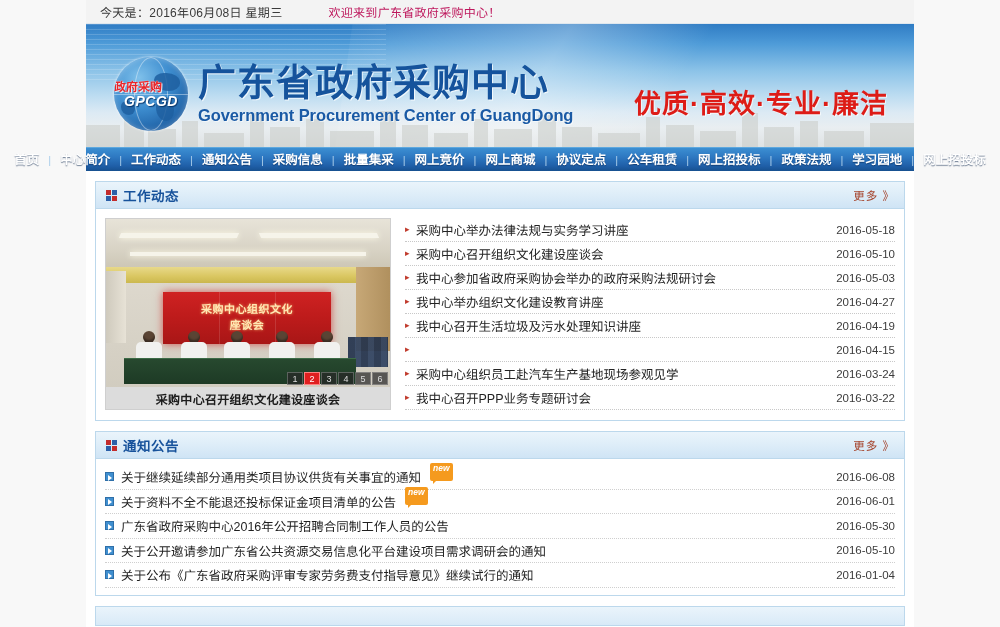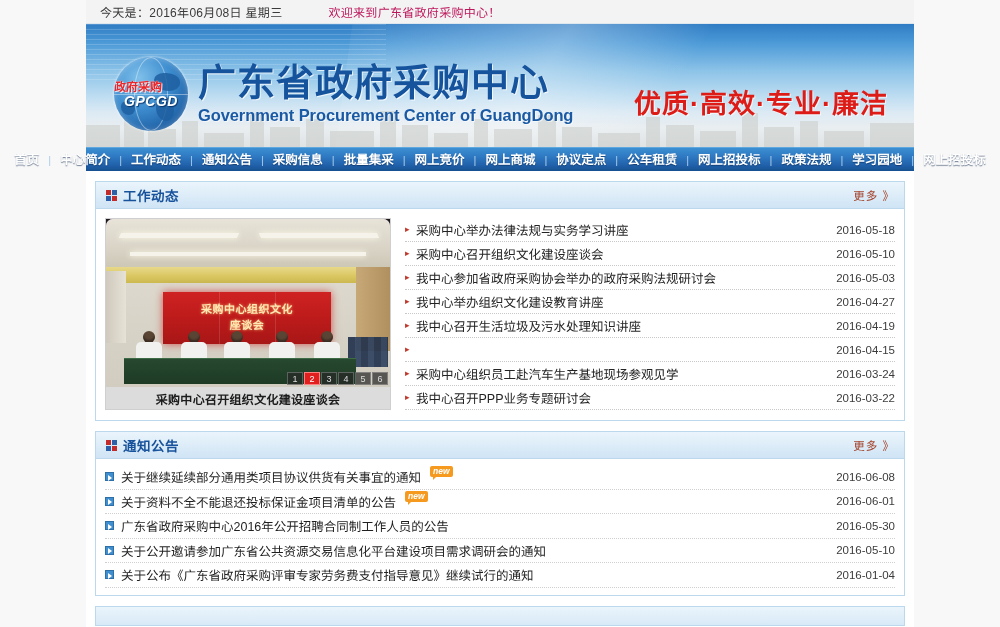--- a/index.html
+++ b/index.html
@@ -169,21 +169,21 @@
   .wd-body { display: flex; padding: 9px 9px 10px 9px; }
 
   .carousel {
     position: relative;
     width: 286px; height: 192px;
     flex: 0 0 auto;
     background: #1b1b1b;
     overflow: hidden;
     border: 1px solid #cfcfcf;
   }
-  .photo { position: absolute; inset: 0; background: #f0abfc; overflow: hidden; border-radius: 7px; }
+  .photo { position: absolute; inset: 0; background: #f0abfc; overflow: hidden; }
   .ceiling { position: absolute; left:0; right:0; top:0; height: 48px;
     background: linear-gradient(180deg,#e7e3d8 0%, #d9d4c6 60%, #cdc7b6 100%); }
   .ceiling .strip { position:absolute; height: 5px; background:#f6f4ea; box-shadow: 0 0 6px #fffbe8; }
   .ceiling .s1 { left: 14px; top: 14px; width: 118px; transform: skewX(-24deg); }
   .ceiling .s2 { right: 12px; top: 14px; width: 118px; transform: skewX(24deg); }
   .ceiling .s3 { left: 24px; top: 33px; right: 24px; height: 4px; }
   .wallband { position:absolute; left:0; right:0; top:48px; height: 16px;
     background: linear-gradient(180deg,#e8d98a 0%, #d9c660 60%, #cbb84f 100%); }
   .wall { position:absolute; left:0; right:0; top:64px; bottom:0;
     background: linear-gradient(180deg,#ddd8cd 0%, #cfcabd 100%); }
@@ -270,21 +270,21 @@
   .bluebox::after {
     content: ""; position: absolute; left: 2px; top: 1.5px;
     border-left: 4px solid #fff;
     border-top: 3px solid transparent; border-bottom: 3px solid transparent;
   }
   .ntrow .t { color: #1f1f1f; white-space: nowrap; }
   .newbadge {
     margin-left: 9px; flex: 0 0 auto;
     background: #f59a1e; color: #fff;
     font-size: 8.5px; font-weight: bold; font-style: italic;
-    padding: 1px 3px 1px 3px; border-radius: 2px;
+    padding: 1px 3px 8px 3px; border-radius: 2px;
     position: relative; top: -5px;
     line-height: 1.1;
   }
   .newbadge::after {
     content:""; position:absolute; left: 3px; bottom: -3px;
     border-top: 4px solid #f59a1e;
     border-right: 4px solid transparent;
   }
 
   

